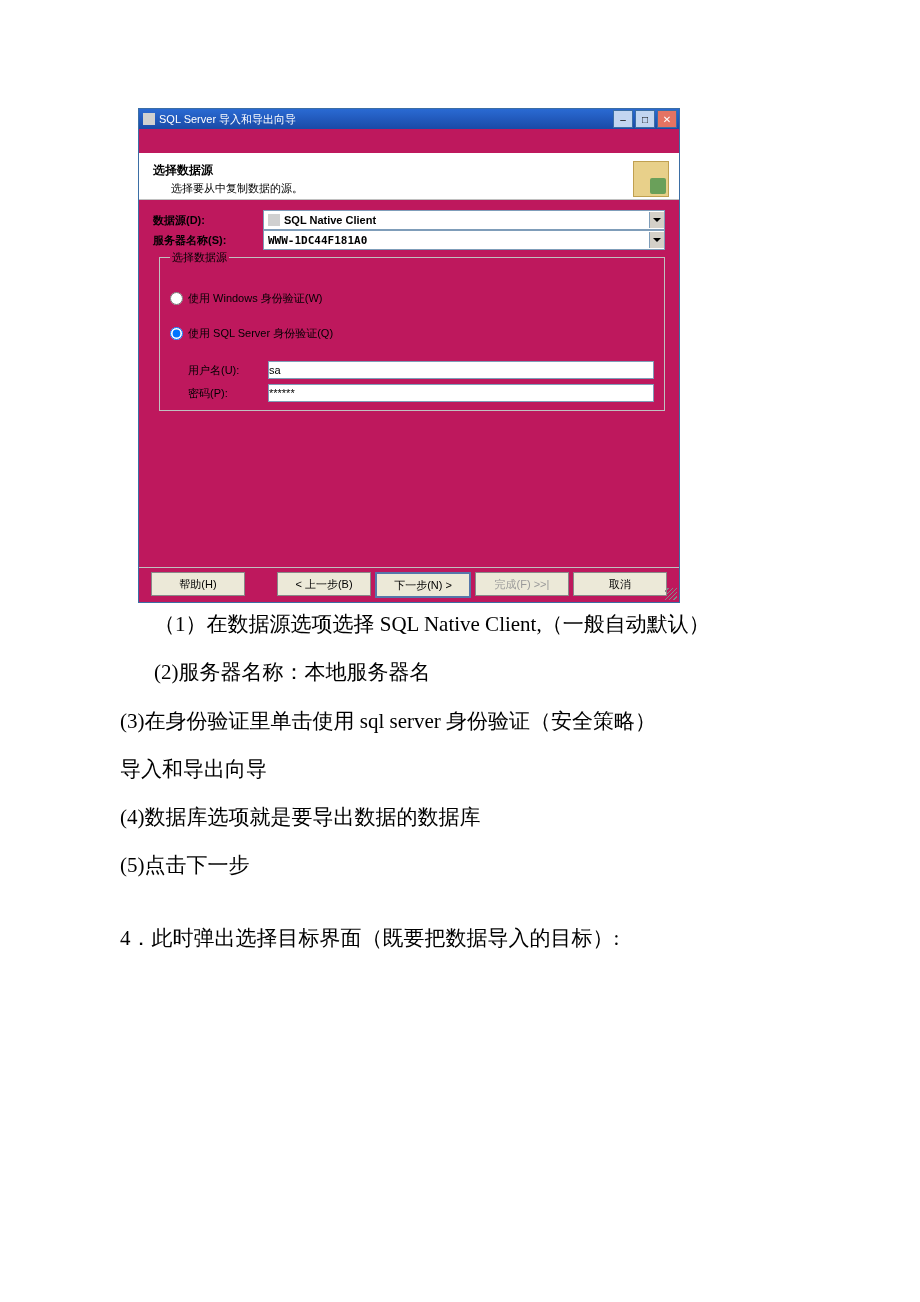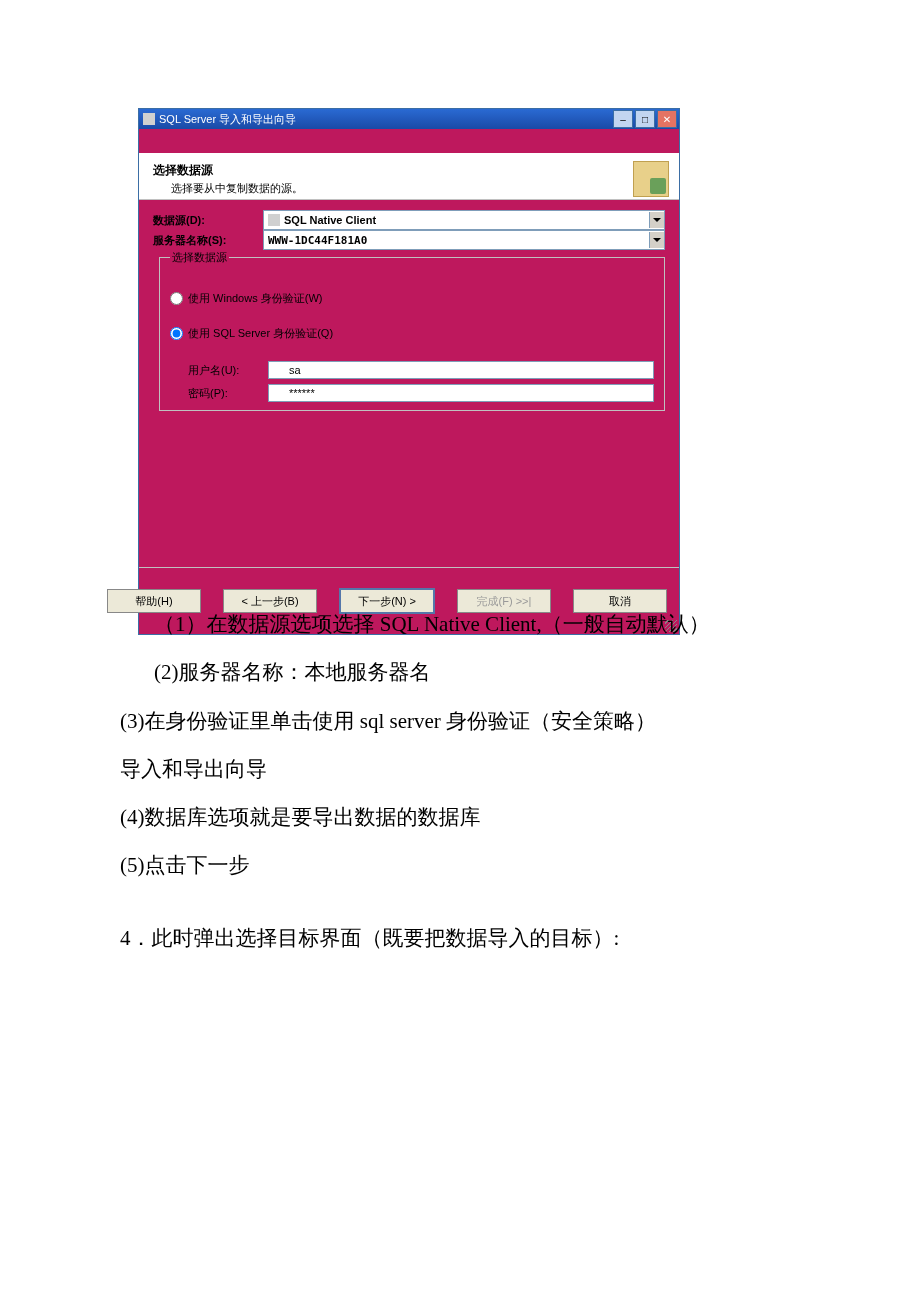--- a/index.html
+++ b/index.html
@@ -133,21 +133,21 @@
     background: #d0d0d0;
     margin-right: 4px;
     display: inline-block;
   }
   .textinput {
     flex: 1;
     border: 1px solid #7f9db9;
     background: #fff;
     height: 16px;
     font-size: 11px;
-    padding: 0 20px;
+    padding: 0 0;
     font-family: "SimSun", "宋体", sans-serif;
   }
   fieldset.auth {
     border: 1px solid #c0c0c0;
     margin: 0 0 8px 6px;
     padding: 6px 10px 8px 10px;
   }
   fieldset.auth legend {
     font-size: 11px;
     padding: 0 2px;
@@ -199,25 +199,24 @@
     border: 1px solid #888;
     background: #ece9d8;
     font-size: 11px;
     display: flex;
     align-items: center;
     justify-content: center;
   }
   .spacer { height: 144px; }
   .footer {
     border-top: 1px solid #c0c0c0;
-    padding: 20px 12px;
-    display: flex;
-    gap: 22px;
+    padding: 4px 12px;
+    display: flex;
+    gap: 4px;
     justify-content: flex-end;
-    align-items: center;
   }
   .footer .help {
     margin-right: auto;
   }
   .winbtn {
     min-width: 76px;
     height: 22px;
     padding: 0 8px;
     border: 1px solid #888;
     background: #ece9d8;

